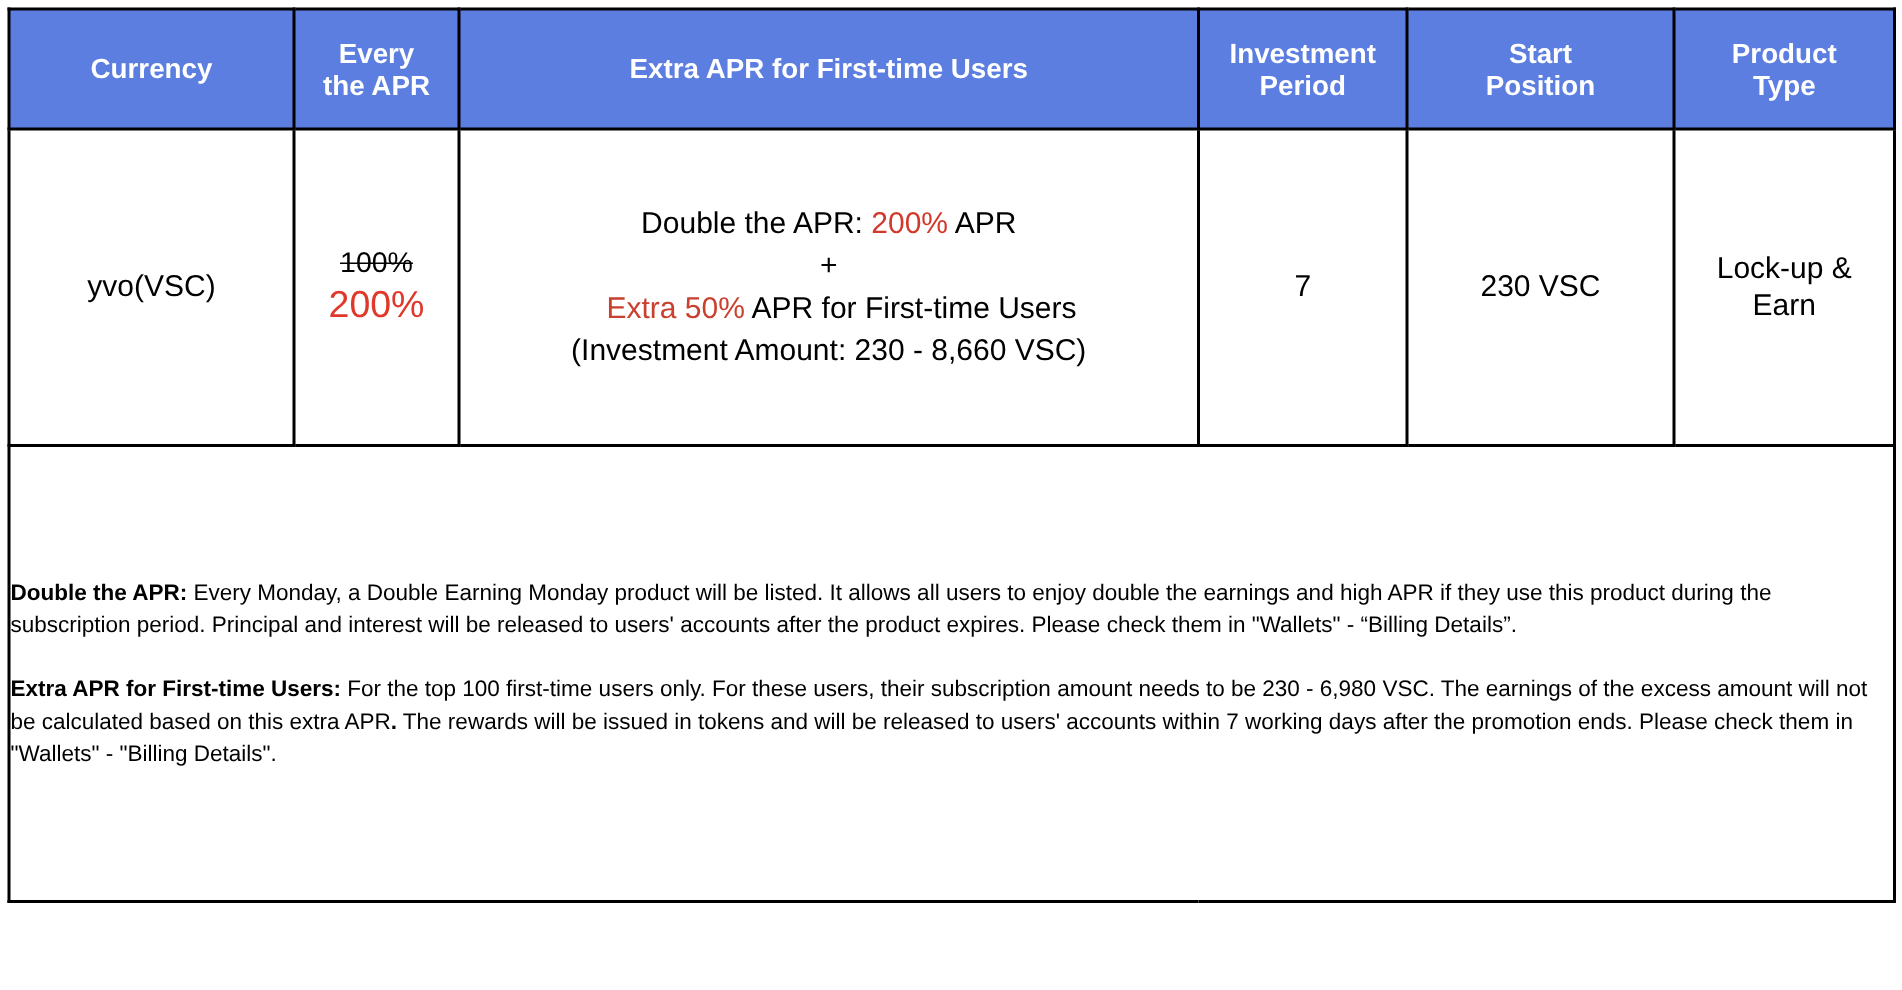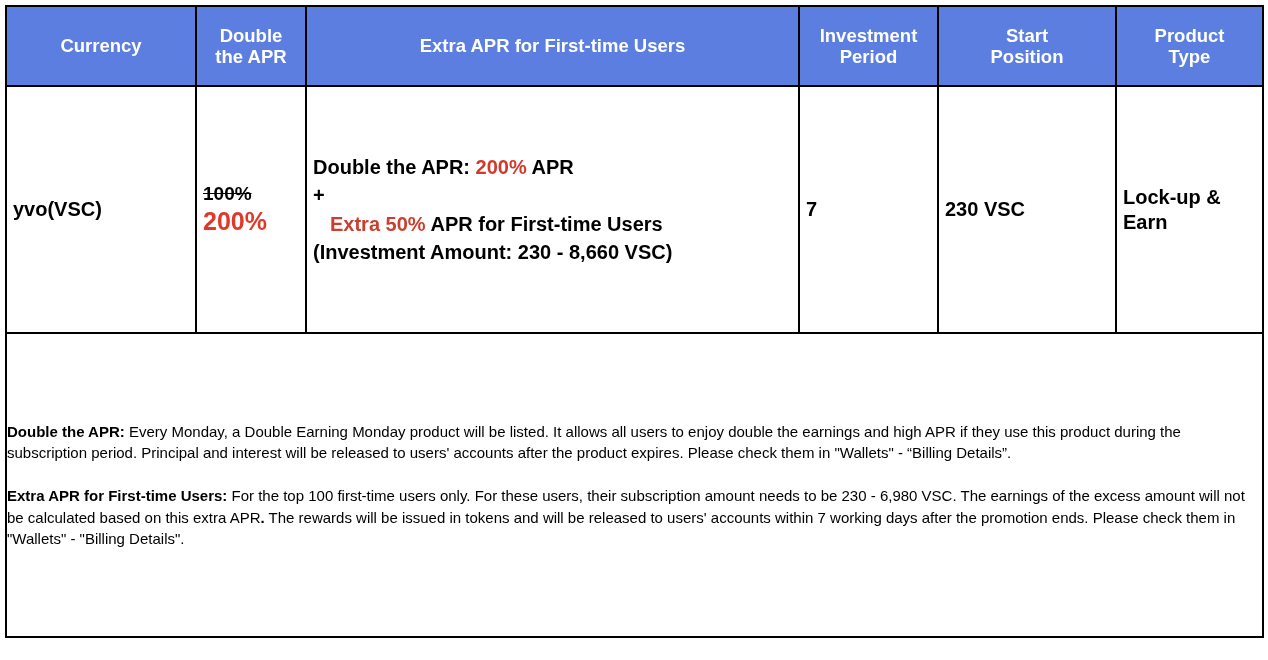--- a/index.html
+++ b/index.html
@@ -45,25 +45,24 @@
     font-weight: bold;
     line-height: 1.16;
     text-align: center;
     height: 78px;
     padding: 4px 6px;
   }
 
   
   tbody td.data-cell {
     height: 197px;
-    text-align: left;
+    text-align: center;
     font-size: 20px;
     line-height: 1.22;
-    padding: 24px 6px;
-    font-weight: bold;
+    padding: 6px 6px;
   }
 
   .currency-text { font-size: 20px; }
 
   .apr-stack { line-height: 1.2; }
   .apr-old {
     display: block;
     font-size: 19px;
     text-decoration: line-through;
     color: #000000;
@@ -121,21 +120,21 @@
       <col style="width:178px">
       <col style="width:147px">
     </colgroup>
 
     <thead>
       <tr>
         <th>
           <span>Currency</span>
         </th>
         <th>
-          <span>Double</span><br>
+          <span>Every</span><br>
           <span>the APR</span>
         </th>
         <th>
           <span>Extra APR for First-time Users</span>
         </th>
         <th>
           <span>Investment</span><br>
           <span>Period</span>
         </th>
         <th>

